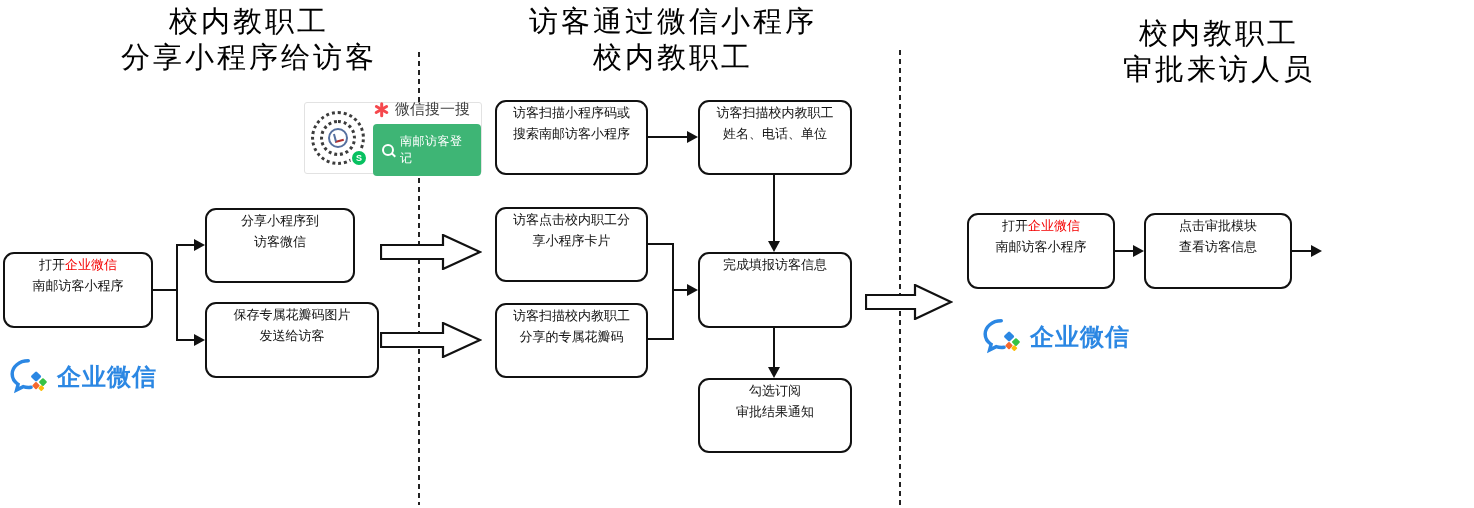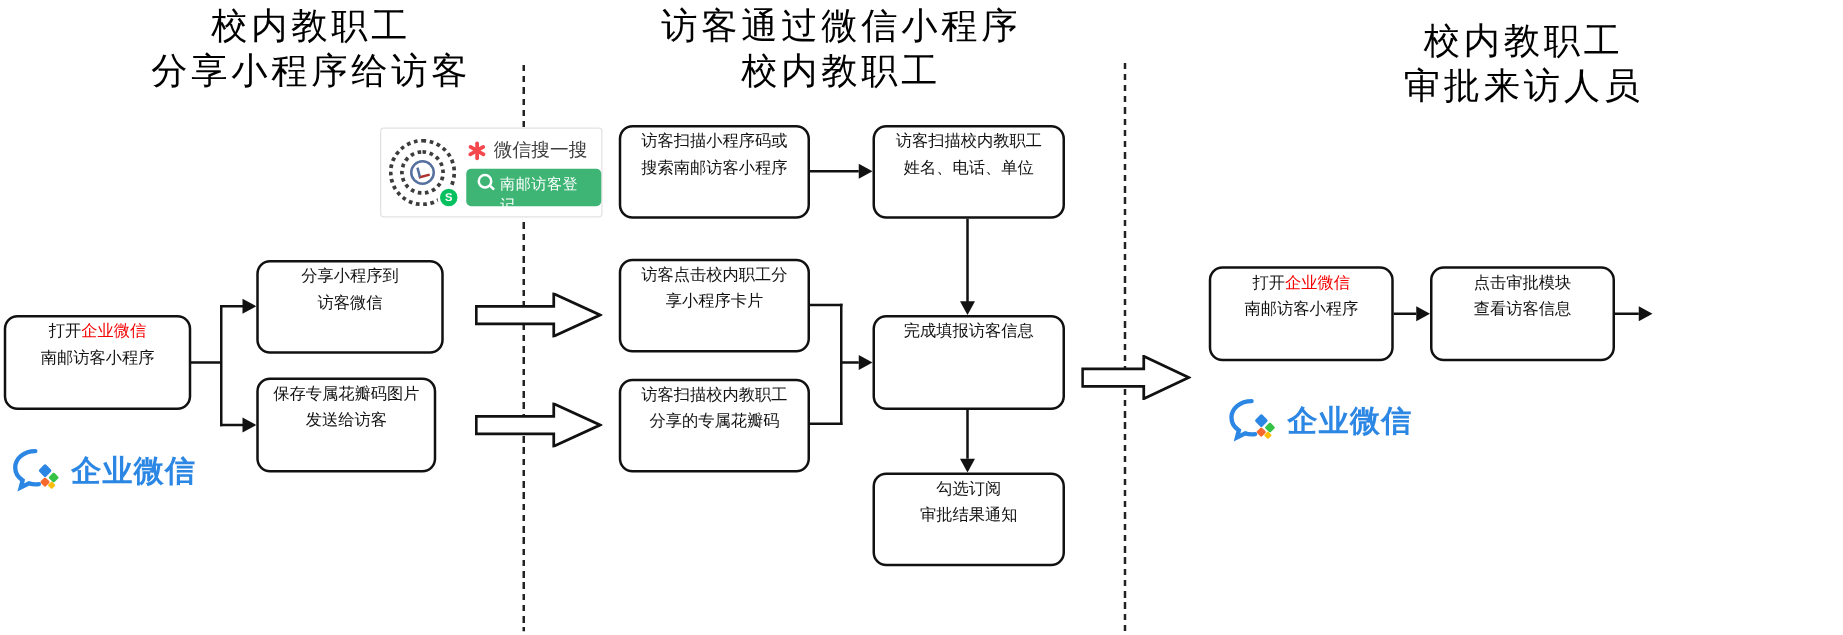--- a/index.html
+++ b/index.html
@@ -33,22 +33,22 @@
   .qr-badge{position:absolute;right:-3px;bottom:-2px;width:14px;height:14px;background:#07c160;
             border:2px solid #fff;border-radius:50%;color:#fff;font-size:9px;font-weight:bold;
             display:flex;align-items:center;justify-content:center;}
   .search-right{margin-left:8px;display:flex;flex-direction:column;gap:5px;}
   .brand-row{display:flex;align-items:center;gap:5px;font-size:15px;color:#3f3f3f;}
   .sou{position:relative;width:17px;height:17px;flex:0 0 auto;}
   .sou i{position:absolute;left:1px;top:7px;width:15px;height:3.4px;border-radius:2px;background:#f5484d;}
   .sou i.b1{transform:rotate(90deg);}
   .sou i.b2{transform:rotate(30deg);}
   .sou i.b3{transform:rotate(-30deg);}
-  .green-btn{display:flex;gap:6px;background:#3eb575;border-radius:4px;
-             height:22px;padding:4px 9px;color:#fff;font-size:12px;letter-spacing:0.5px;}
+  .green-btn{display:flex;align-items:center;gap:6px;background:#3eb575;border-radius:4px;
+             height:22px;padding:15px 9px;color:#fff;font-size:12px;letter-spacing:0.5px;}
   .mag{position:relative;width:8px;height:8px;border:2px solid #fff;border-radius:50%;flex:0 0 auto;}
   .mag::after{content:"";position:absolute;width:5px;height:2px;background:#fff;
               transform:rotate(45deg);right:-4px;bottom:-2px;}
   
   .wecom-logo{position:absolute;display:flex;align-items:center;gap:7px;z-index:3;}
   .wecom-text{font-size:24px;font-weight:600;color:#2b87e3;letter-spacing:1px;}
 </style>
 </head>
 <body>
 
@@ -71,21 +71,21 @@
   <div class="dashed" style="left:899px;top:50px;height:455px;"></div>
 
   <div class="box" style="left:3px;top:252px;width:150px;height:76px;">
     <div><span>打开</span><span class="red">企业微信</span></div>
     <div>南邮访客小程序</div>
   </div>
   <div class="box" style="left:205px;top:208px;width:150px;height:75px;">
     <div>分享小程序到</div>
     <div>访客微信</div>
   </div>
-  <div class="box" style="left:205px;top:302px;width:144px;height:76px;">
+  <div class="box" style="left:205px;top:302px;width:174px;height:76px;">
     <div>保存专属花瓣码图片</div>
     <div>发送给访客</div>
   </div>
 
   <div class="box" style="left:495px;top:100px;width:153px;height:75px;">
     <div>访客扫描小程序码或</div>
     <div>搜索南邮访客小程序</div>
   </div>
   <div class="box" style="left:698px;top:100px;width:154px;height:75px;">
     <div>访客扫描校内教职工</div>

